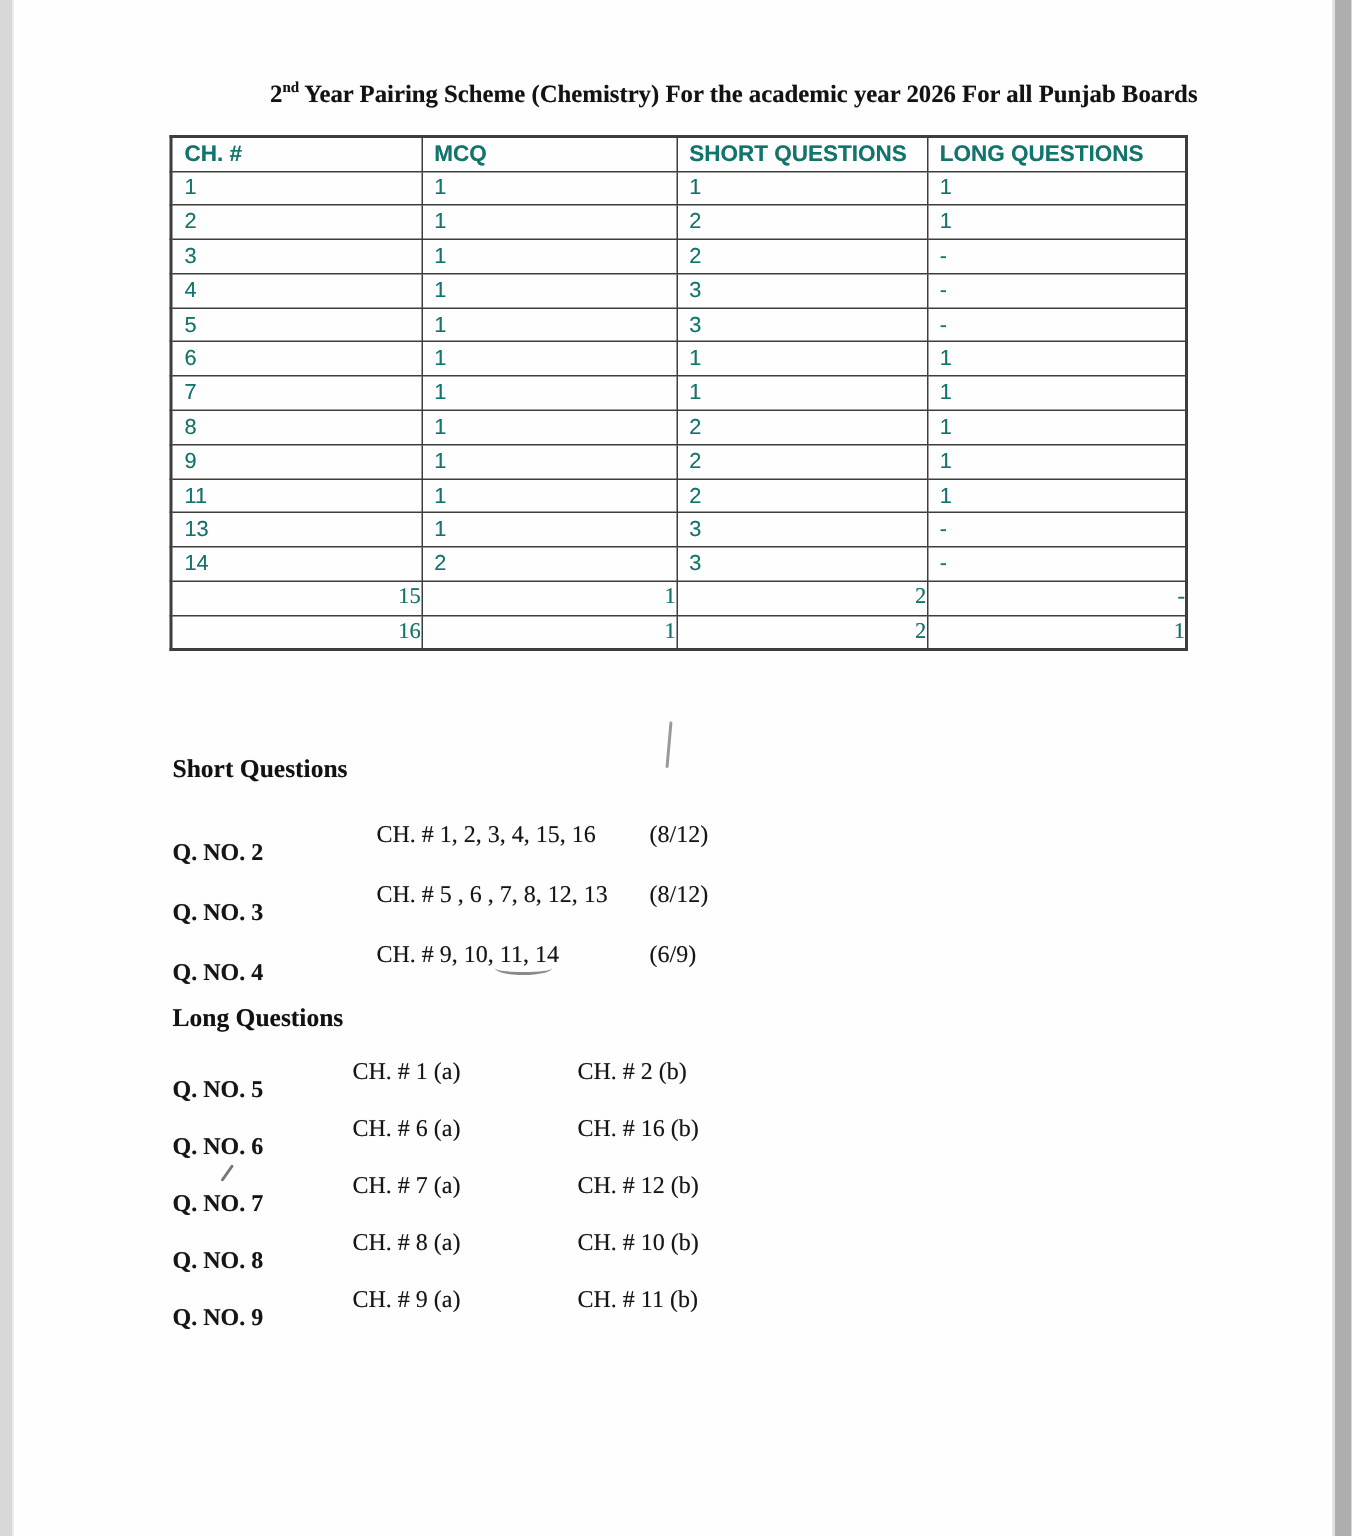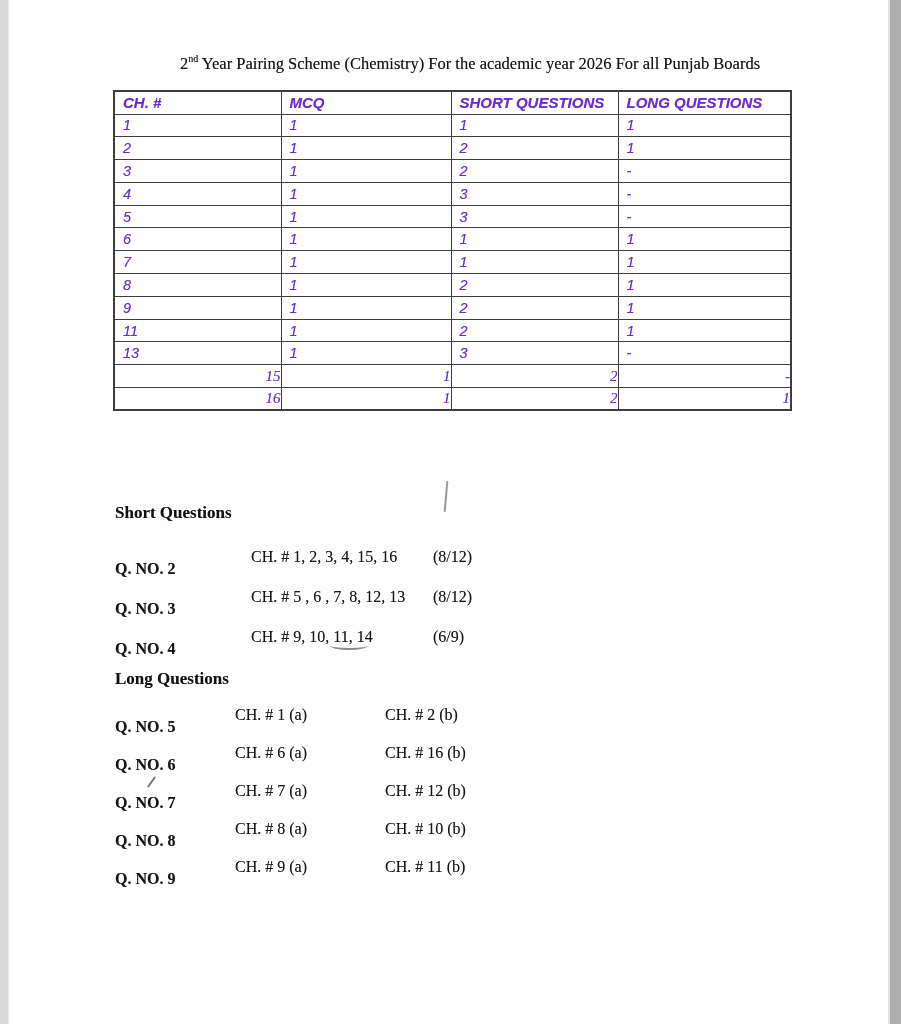--- a/index.html
+++ b/index.html
@@ -2,25 +2,25 @@
 <html><head>
 <meta charset="utf-8">
 <style>
   * { margin:0; padding:0; box-sizing:border-box; }
   html,body { width:901px; height:1024px; overflow:hidden; }
   body { background:#ffffff; font-family:"Liberation Serif", serif; color:#1a1a1a; }
   .page { position:absolute; inset:0; background:#fefefe; }
   .edge-left  { position:absolute; left:0; top:0; width:9px;  height:1024px; background:#d8d8d8; border-right:1px solid #ececec; }
   .edge-right { position:absolute; left:888px; top:0; width:13px; height:1024px; background:#aeaeae; border-left:2px solid #e2e2e2; }
   .title { position:absolute; left:180px; top:53px; width:640px; font-family:"Liberation Serif", serif;
-           font-weight:normal; font-size:16.5px; color:#121212; text-shadow:0 0 0.5px rgba(0,0,0,.45); white-space:nowrap; }
+           font-weight:bold; font-size:16.5px; color:#121212; text-shadow:0 0 0.5px rgba(0,0,0,.45); white-space:nowrap; }
   .title sup { font-size:10px; }
 
   table.pairing { position:absolute; left:113px; top:90px; width:677px; border-collapse:collapse; table-layout:fixed;
-                  font-family:"Liberation Sans", sans-serif; color:#6d28d9;font-style:italic; }
+                  font-family:"Liberation Sans", sans-serif; color:#0f766e; }
   table.pairing th, table.pairing td { border:1px solid #3d3d3d; height:22.8px; padding:0 0 0 8px;
                   font-size:14.5px; vertical-align:middle; text-align:left; white-space:nowrap;
                   text-shadow:0 0 0.4px rgba(0,0,0,.35); }
   table.pairing { border:2px solid #3d3d3d; }
   table.pairing th { font-weight:bold; font-size:15px; height:23px; }
   tr.serif-row td { font-family:"Liberation Serif", serif; font-size:15px;text-align:right; }
 
   .section-heading { position:absolute; left:115px; font-weight:bold; font-size:17px; color:#111;
                      text-shadow:0 0 0.5px rgba(0,0,0,.4); }
   .heading-short { top:503px; }
@@ -130,20 +130,26 @@
           <td>1</td>
           <td>2</td>
           <td>1</td>
         </tr>
         <tr>
           <td>13</td>
           <td>1</td>
           <td>3</td>
           <td>-</td>
         </tr>
+        <tr>
+          <td>14</td>
+          <td>2</td>
+          <td>3</td>
+          <td>-</td>
+        </tr>
         <tr class="serif-row">
           <td>15</td>
           <td>1</td>
           <td>2</td>
           <td>-</td>
         </tr>
         <tr class="serif-row">
           <td>16</td>
           <td>1</td>
           <td>2</td>

